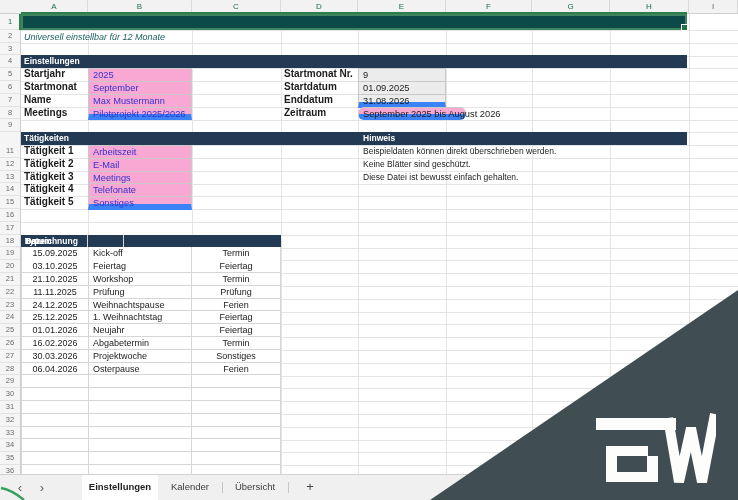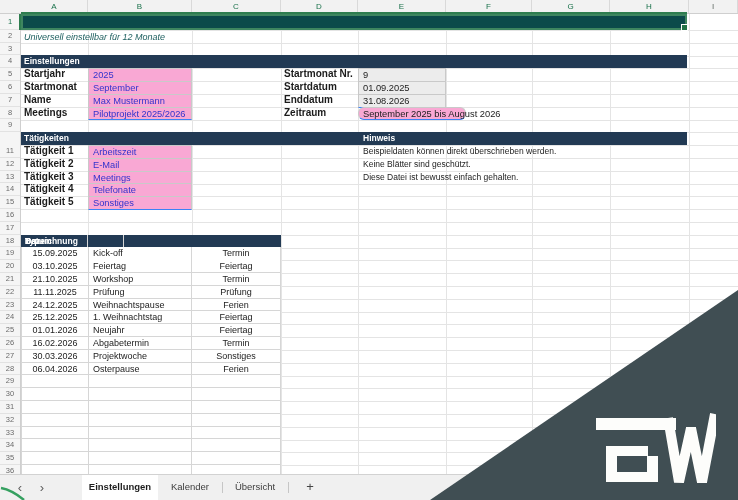--- a/index.html
+++ b/index.html
@@ -22,21 +22,21 @@
   .vline{top:14px;width:1px;height:460px;background:#e4e4e4;}
   
   #banner{left:21px;top:14px;width:666px;height:15.8px;background:#0c4a4a;border:2px solid #3e855f;
           color:#fff;font-weight:bold;font-size:10.5px;text-align:center;line-height:11.5px;z-index:2;}
   #handle{position:absolute;right:-3px;bottom:-3px;width:5px;height:5px;background:#217346;border:1px solid #fff;}
   #subtitle{left:24px;top:31.5px;font-size:9px;font-style:italic;color:#1d5f5f;white-space:nowrap;z-index:2;}
   .bar{background:#223a54;color:#fff;z-index:2;}
   .bar span{position:absolute;top:0;font-weight:bold;font-size:8.5px;line-height:12.8px;white-space:nowrap;}
   .lbl{font-weight:bold;font-size:10px;color:#1b1b1b;line-height:12.8px;white-space:nowrap;z-index:2;}
   .vbox{background:#f9a8d4;border:1px solid #c9c9c9;border-bottom:none;z-index:2;}
-  .vbox.last{border-bottom:1px solid #3b82f6;}
+  .vbox.last{border-bottom:6px solid #3b82f6;}
   .vbox.gray{background:#ececec;}
   .vbox .cell{display:block;height:12.8px;line-height:12.6px;font-size:9.3px;padding-left:4px;white-space:nowrap;border-top:1px solid #d4d4d4;}
   .vbox .cell:first-child{border-top:none;}
   .blue{color:#3333cc;}
   .dark{color:#1c1c1c;}
   .note{font-size:8.5px;color:#1c1c1c;line-height:12.8px;white-space:nowrap;z-index:2;}
   .thead span,.trow span{display:inline-block;height:12.8px;line-height:12.6px;font-size:9px;vertical-align:top;box-sizing:border-box;}
   .thead{z-index:2;}
   .thead span{color:#fff;font-weight:bold;font-size:8.5px;padding-left:4px;}
   .trow{background:#fff;border-left:1px solid #d6d6d6;border-right:1px solid #d6d6d6;border-bottom:1px solid #d6d6d6;z-index:2;}

